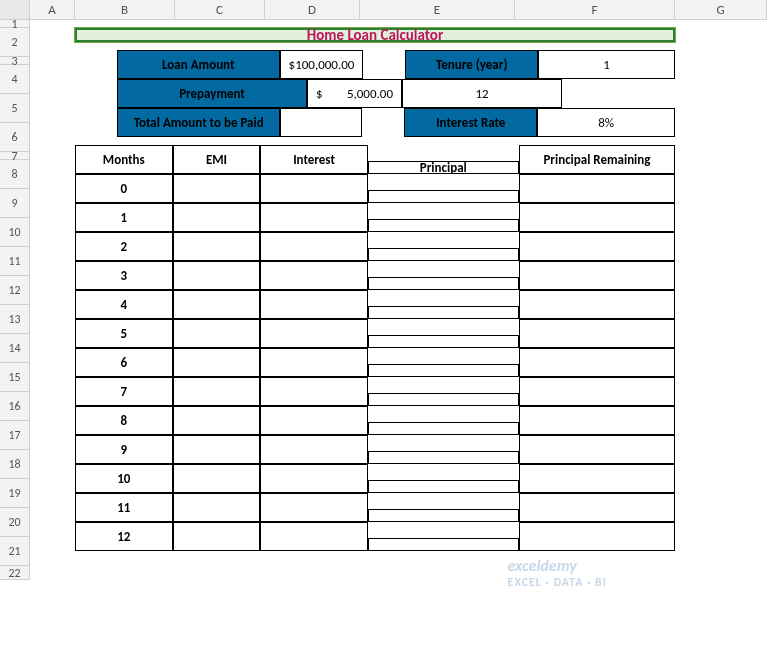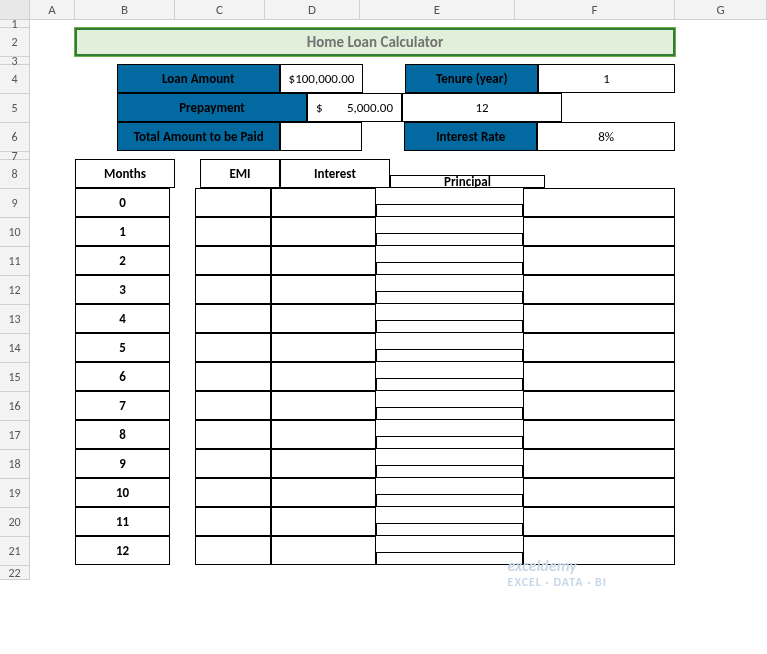--- a/index.html
+++ b/index.html
@@ -10,24 +10,24 @@
       height: 654px;
       position: relative;
       overflow: hidden;
     }
     .content-wrap { position: absolute; top: 20px; left: 30px; width: 720px; }
     .row-spacer { height: 29px; }
     .row-spacer.tiny { height: 8px; }
     .title-box {
       margin-left: 45px;
       width: 600px;
-      height: 28px;
+      height: 14px;
       background: #e2efda;
       border: 2px solid #2e7d32;
-      color: #737373;
+      color: #be185d;
       font-weight: bold;
       font-size: 15px;
       display: flex;
       align-items: center;
       justify-content: center;
       outline: 1px solid #70ad47;
     }
     .params-area { margin-left: 45px; width: 600px; }
     .param-row { display: flex; height: 29px; }
     .pcell { border: 1px solid #000; display: flex; align-items: center; justify-content: center; font-size: 13px; }
@@ -35,21 +35,21 @@
     .pc-a { width: 190px; }
     .pc-b { width: 95px; }
     .pc-c { width: 155px; }
     .pc-d { width: 160px; }
     .money-cell { justify-content: space-between; padding: 0 8px; font-family: Calibri, sans-serif; }
     .table-area { margin-left: 45px; width: 600px; }
     .table-row { display: flex; height: 29px; }
     .tcell { border: 1px solid #000; display: flex; align-items: center; justify-content: center; font-size: 13px; background: #fff; }
     .th { font-weight: bold; }
     .tc-a { width: 100px; }
-    .tc-b { width: 80px; margin-left: 25px; }
+    .tc-b { width: 90px; }
     .tc-c { width: 110px; }
     .tc-d { width: 155px; margin-top: 16px; }
     .tc-e { width: 160px; }
     .headers-row { position: absolute; top: 0; left: 0; display: flex; height: 20px; width: 767px; }
     .hcell { border-right: 1px solid #d0d0d0; border-bottom: 1px solid #d0d0d0; display: flex; align-items: center; justify-content: center; font-size: 13px; color: #555; background: #f3f3f3; }
     .hc-corner { width: 30px; background: #e8e8e8; }
     .hc-a { width: 45px; }
     .hc-b { width: 100px; }
     .hc-c { width: 90px; }
     .hc-d { width: 95px; }
@@ -132,20 +132,21 @@
   </div>
 
   <div class="row-spacer tiny"></div>
 
   <div class="table-area">
     <div class="table-row">
       <div class="tcell th tc-a">Months</div>
       <div class="tcell th tc-b">EMI</div>
       <div class="tcell th tc-c">Interest</div>
       <div class="tcell th tc-d">Principal</div>
+      <div class="tcell th tc-e">Principal Remaining</div>
     </div>
     <div id="table-body">
         <div class="table-row">
           <div class="tcell tc-a th">0</div>
           <div class="tcell tc-b"></div>
           <div class="tcell tc-c"></div>
           <div class="tcell tc-d"></div>
           <div class="tcell tc-e"></div>
         </div>
         <div class="table-row">

